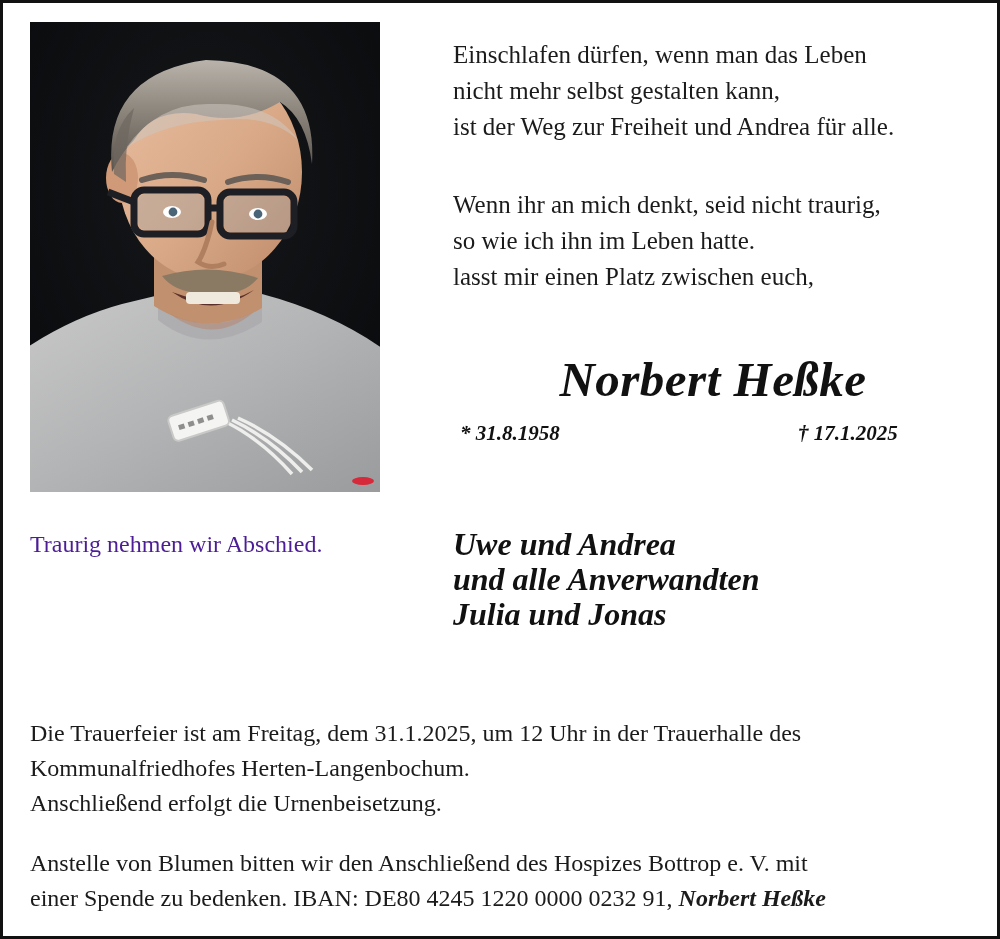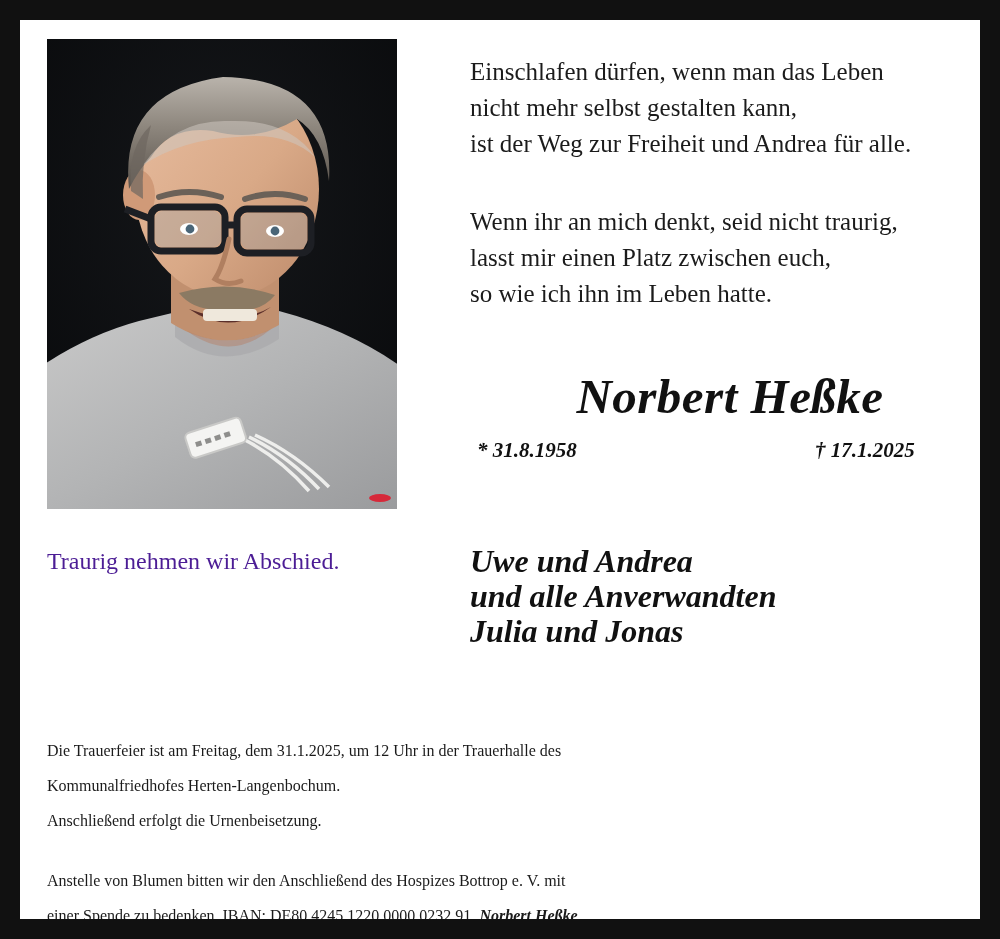--- a/index.html
+++ b/index.html
@@ -10,21 +10,21 @@
   body {
     font-family: "Liberation Serif", "DejaVu Serif", serif;
   }
 
   .notice {
     position: relative;
     width: 1000px;
     height: 939px;
     box-sizing: border-box;
     background: #111111;
-    padding: 20px;
+    padding: 3px;
     overflow: hidden;
   }
 
   .notice-inner {
     position: relative;
     width: 100%;
     height: 100%;
     background: #ffffff;
     box-sizing: border-box;
     overflow: hidden;
@@ -111,21 +111,21 @@
   }
 
   
   .details {
     position: absolute;
     left: 27px;
     top: 713px;
     width: 940px;
   }
   .para {
-    font-size: 16px;
+    font-size: 24px;
     line-height: 35px;
     color: #1b1b1b;
   }
   .para + .para { margin-top: 25px; }
   .para .line { white-space: nowrap; }
   .inline-name {
     font-weight: bold;
     font-style: italic;
   }
 </style>
@@ -221,22 +221,22 @@
     </div>
 
     <div class="verse-block">
       <div class="verse first">
         <div>Einschlafen dürfen, wenn man das Leben</div>
         <div>nicht mehr selbst gestalten kann,</div>
         <div>ist der Weg zur Freiheit und Andrea für alle.</div>
       </div>
       <div class="verse second">
         <div>Wenn ihr an mich denkt, seid nicht traurig,</div>
+        <div>so wie ich ihn im Leben hatte.</div>
         <div>lasst mir einen Platz zwischen euch,</div>
-        <div>so wie ich ihn im Leben hatte.</div>
       </div>
     </div>
 
     <div class="name-block">
       <div class="name">Norbert Heßke</div>
       <div class="dates">
         <span class="date-birth">* 31.8.1958</span>
         <span class="date-death">† 17.1.2025</span>
       </div>
     </div>

